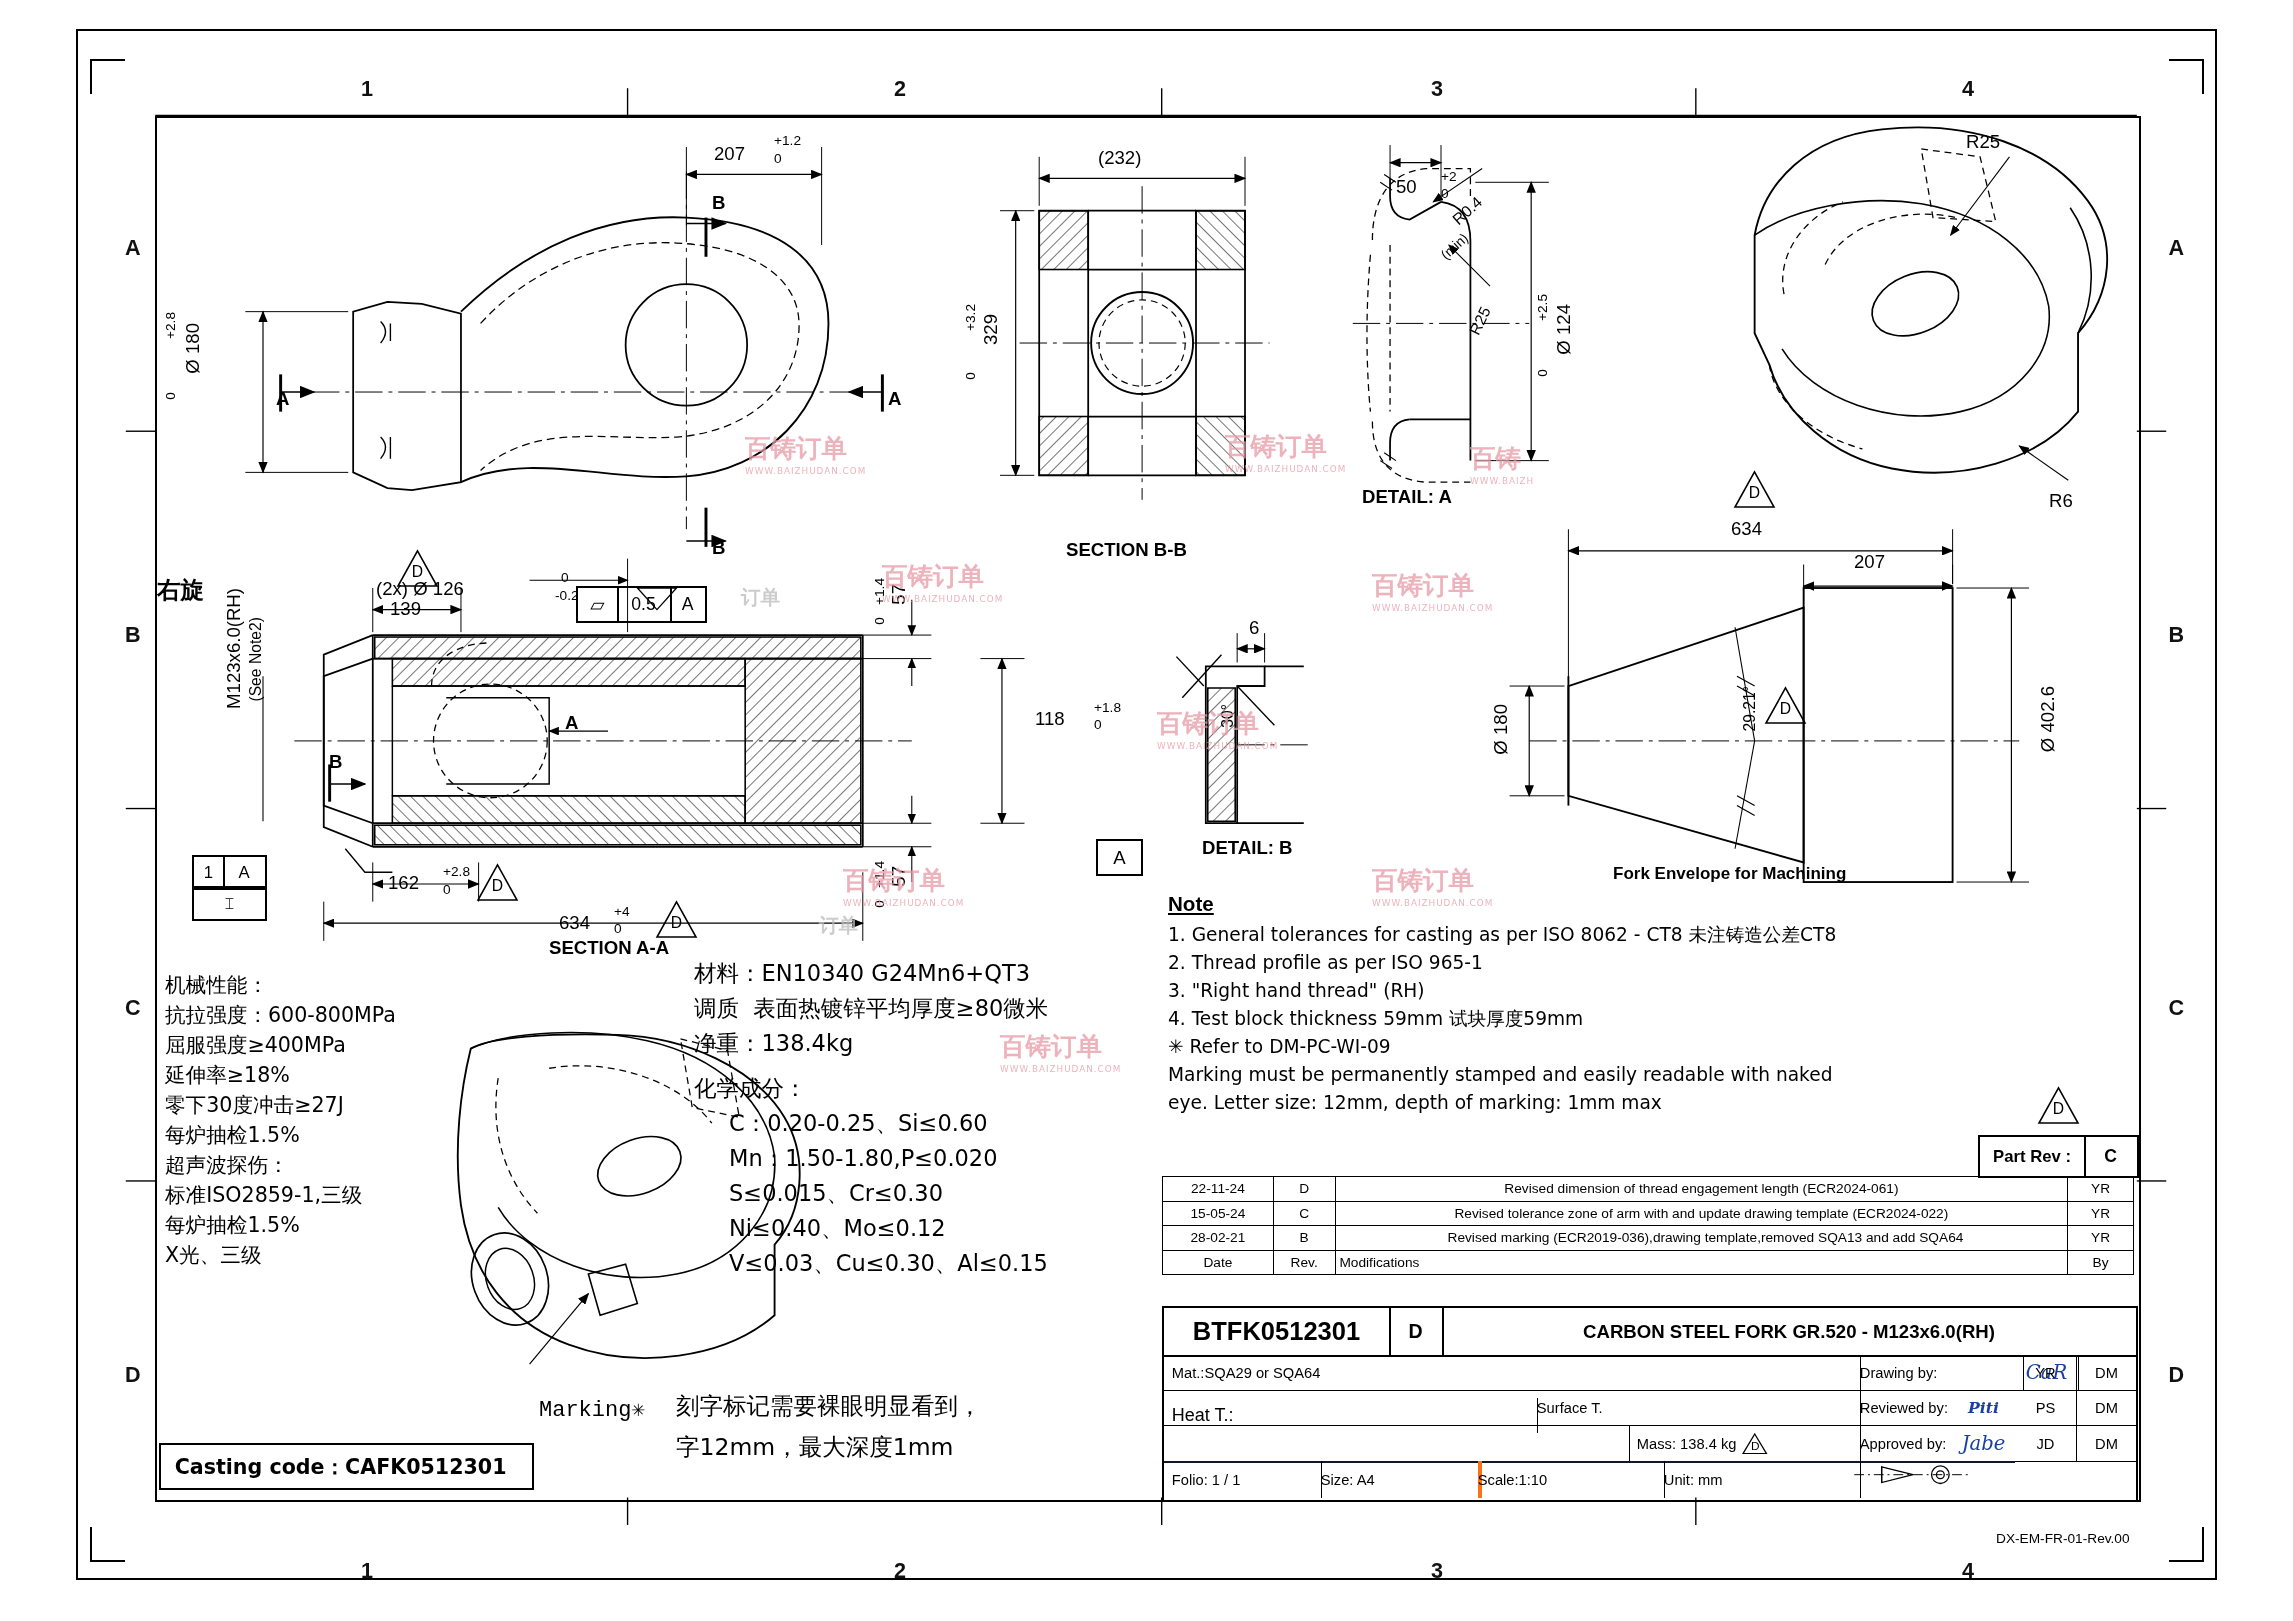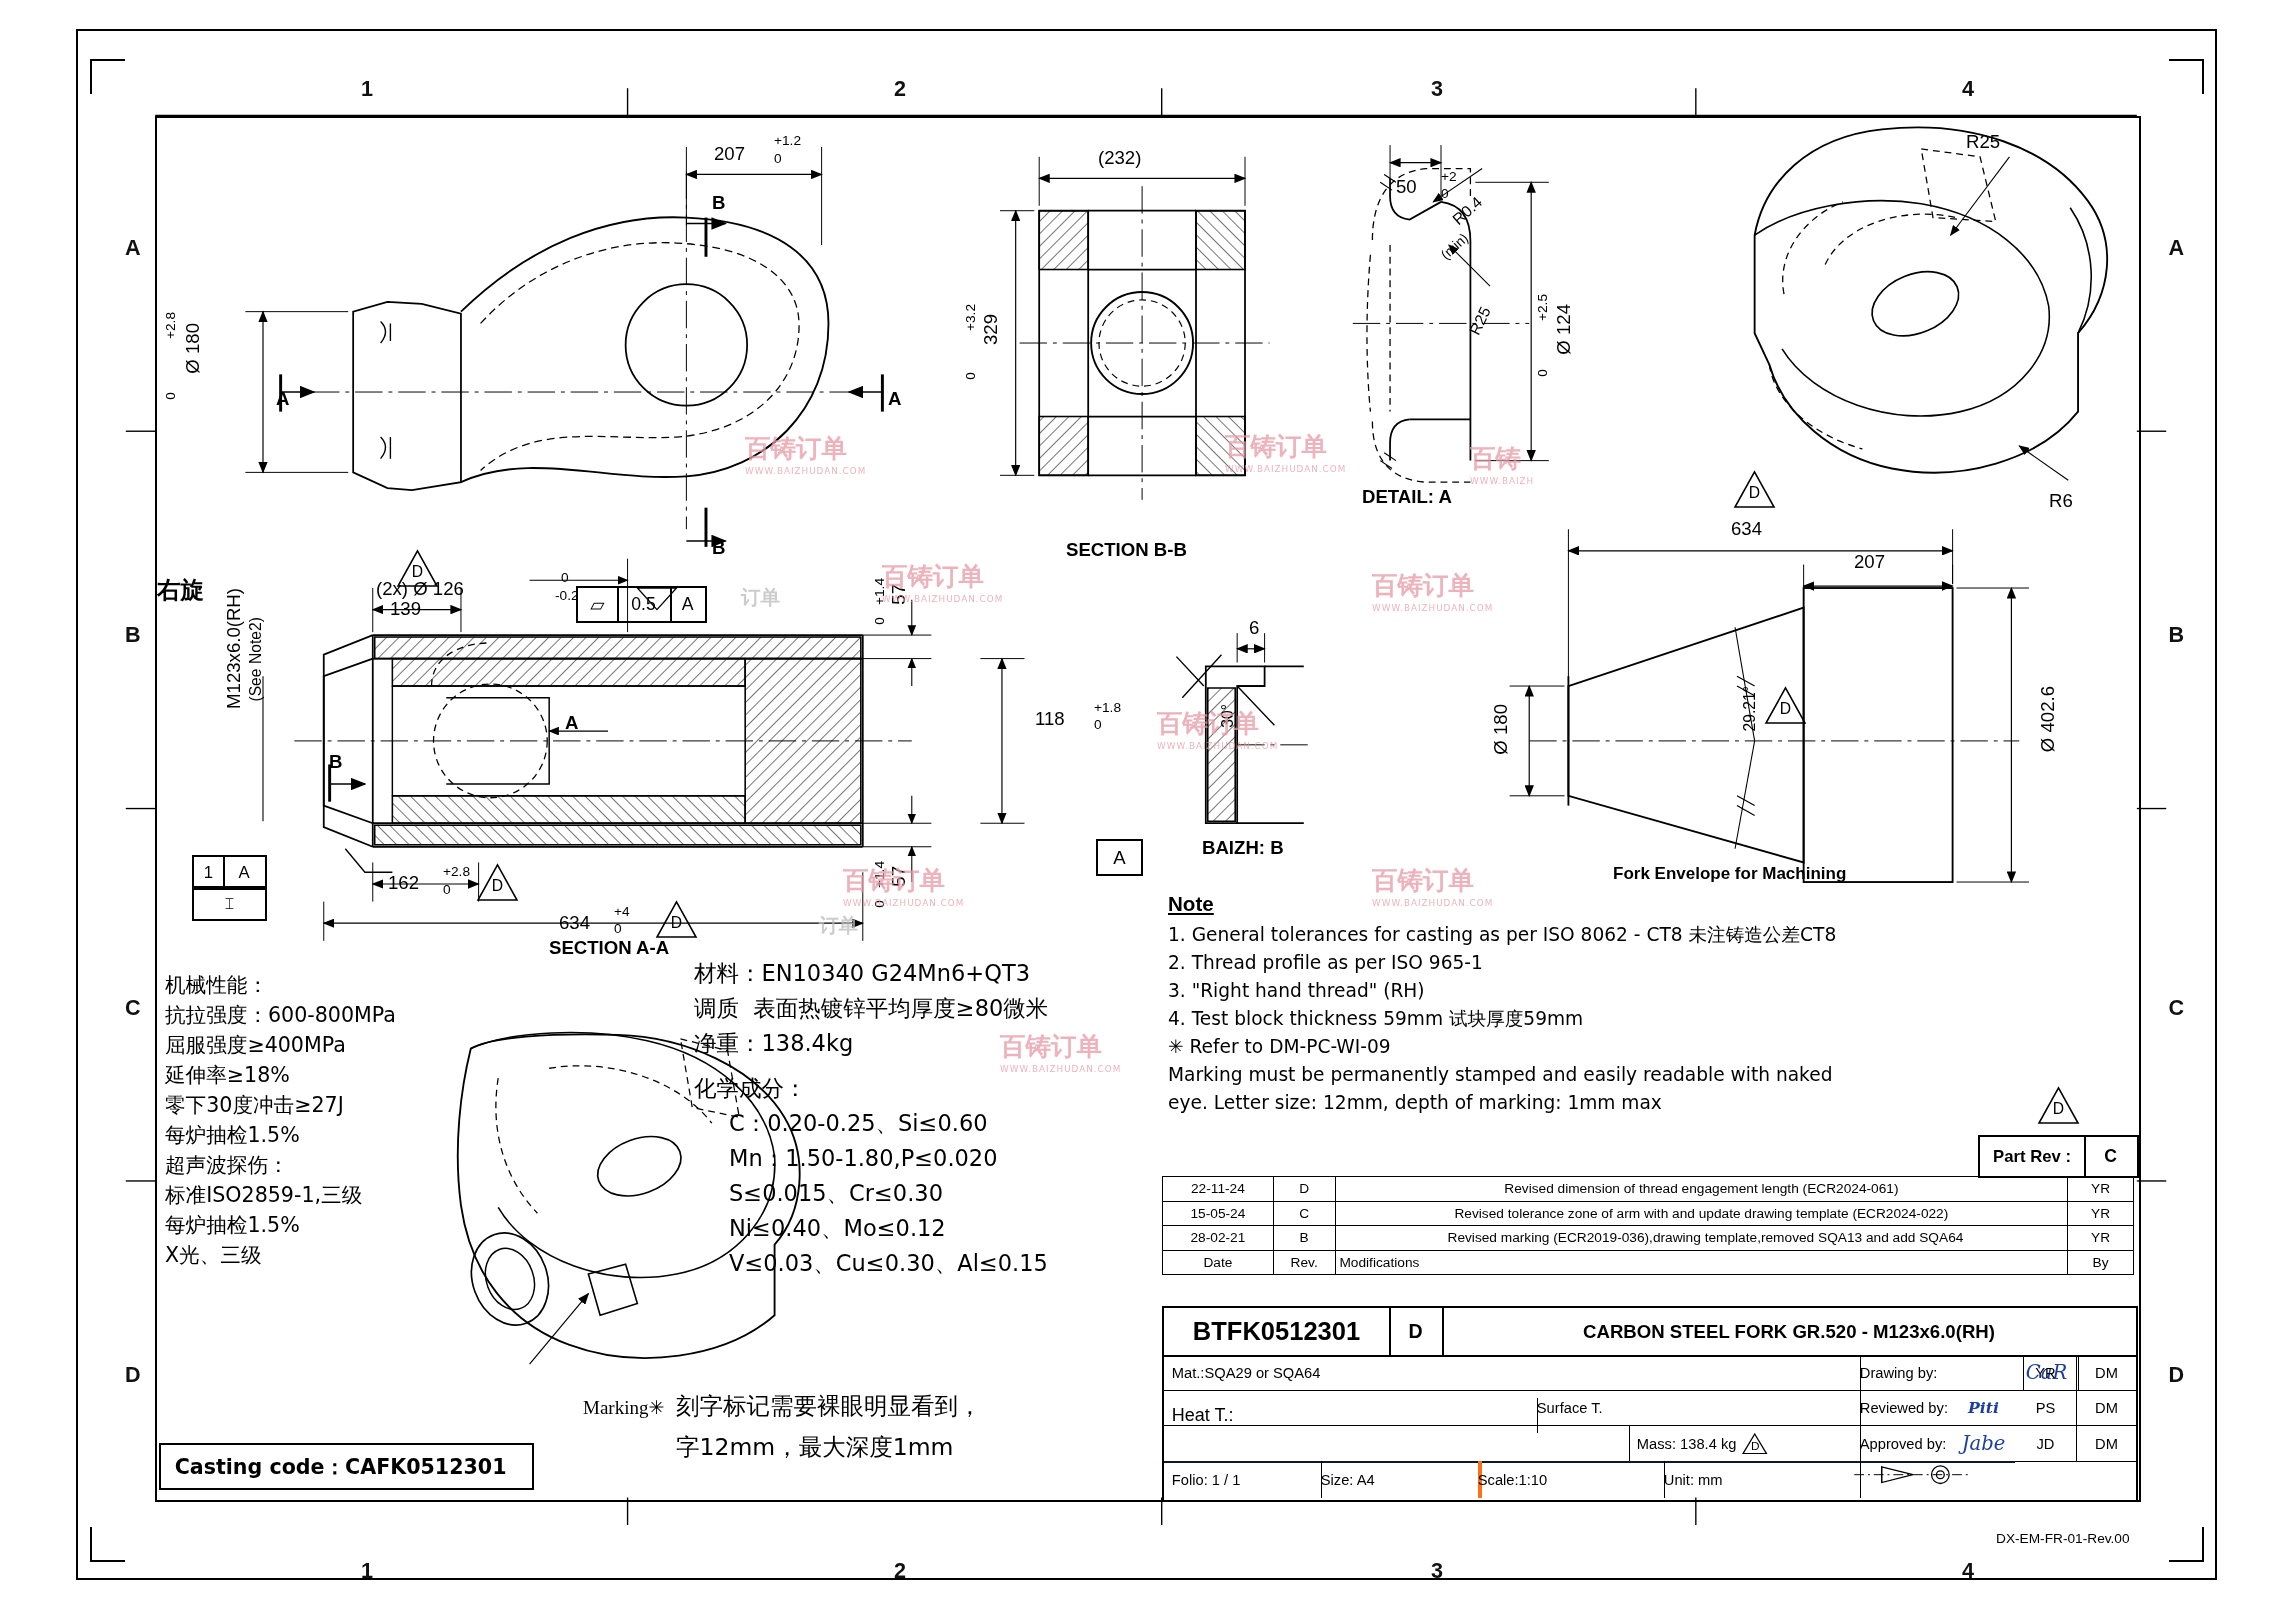--- a/index.html
+++ b/index.html
@@ -421,21 +421,21 @@
   </div>
   <div style="position:absolute;left:1764px;top:686px;width:43px;height:39px;">
     <svg width="43" height="39" viewBox="0 0 44 40">
         <polygon points="22,2 42,38 2,38" fill="none" stroke="#000" stroke-width="1.6"></polygon>
       </svg>
     <span style="position:absolute;left:15.7px;top:13.7px;font-size:15.7px;">D</span>
   </div>
 
   <div class="lbl" style="left:1249px;top:617px;">6</div>
   <div class="lbl sm vert" style="left:1219px;top:704px;">30°</div>
-  <div class="lbl bold" style="left:1202px;top:837px;">BAIZH: B</div>
+  <div class="lbl bold" style="left:1202px;top:837px;">DETAIL: B</div>
 
   <div class="lbl" style="left:1731px;top:518px;">634</div>
   <div class="lbl" style="left:1854px;top:551px;">207</div>
   <div class="lbl vert" style="left:1490px;top:704px;">Ø 180</div>
   <div class="lbl vert" style="left:2037px;top:686px;">Ø 402.6</div>
   <div class="lbl sm vert" style="left:1741px;top:686px;">29.21°</div>
   <div class="lbl bold" style="left:1613px;top:864px;font-size:17px;">Fork Envelope for Machining</div>
 
   <div class="wm" style="left:745px;top:431px;">百铸订单<small>WWW.BAIZHUDAN.COM</small></div>
   <div class="wm" style="left:1225px;top:429px;">百铸订单<small>WWW.BAIZHUDAN.COM</small></div>
@@ -468,21 +468,21 @@
     <div><span>调质</span>&nbsp;&nbsp;<span>表面热镀锌平均厚度≥80微米</span></div>
     <div>净重：138.4kg</div>
     <div style="height:9.8px;"></div>
     <div>化学成分：</div>
     <div style="padding-left:35px;">C：0.20-0.25、Si≤0.60</div>
     <div style="padding-left:35px;">Mn：1.50-1.80,P≤0.020</div>
     <div style="padding-left:35px;">S≤0.015、Cr≤0.30</div>
     <div style="padding-left:35px;">Ni≤0.40、Mo≤0.12</div>
     <div style="padding-left:35px;">V≤0.03、Cu≤0.30、Al≤0.15</div>
   </div>
-  <div class="lbl" style="left:539px;top:1396px;font-size:19px;font-family:Liberation Serif, serif;margin-left:44px;">Marking✳</div>
+  <div class="lbl" style="left:539px;top:1396px;font-size:22px;font-family:Liberation Mono, monospace;">Marking✳</div>
   <div class="txtblk cnb" style="left:676px;top:1386px;width:470px;line-height:41px;font-size:23.5px;">
     <div>刻字标记需要裸眼明显看到，</div>
     <div>字12mm，最大深度1mm</div>
   </div>
 
   <div class="lbl bold ul" style="left:1168px;top:892px;font-size:20.6px;">Note</div>
   <div class="note-list cnb" style="left:1168px;top:921px;width:1000px;font-family:'DejaVu Sans',sans-serif;">
     <div>1. General tolerances for casting as per ISO 8062 - CT8 未注铸造公差CT8</div>
     <div>2. Thread profile as per ISO 965-1</div>
     <div>3. "Right hand thread" (RH)</div>

